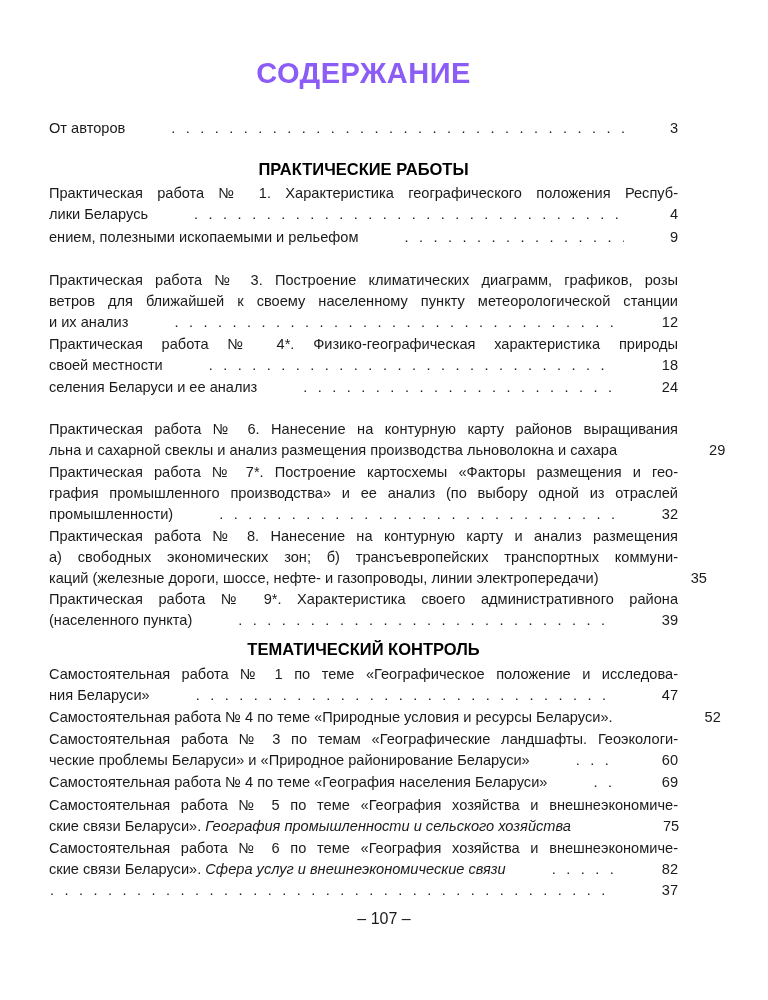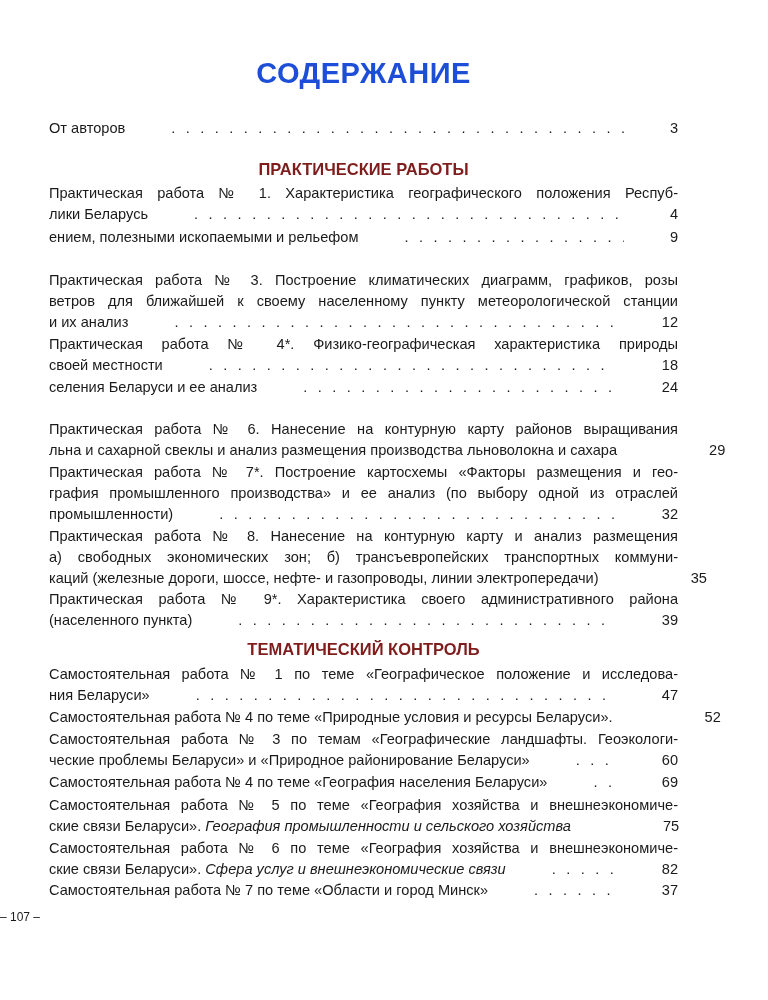--- a/index.html
+++ b/index.html
@@ -1,31 +1,31 @@
 <!DOCTYPE html>
 <html><head>
 <meta charset="utf-8">
 <style>
   html, body { margin: 0; padding: 0; background: #ffffff; }
   body { width: 768px; height: 1000px; position: relative; overflow: hidden;
          font-family: "Liberation Sans", sans-serif; color: #1a1a1a; }
   .page { position: absolute; left: 49px; top: 0; width: 629px; }
   .title { position: absolute; top: 57px; left: 0; width: 629px; text-align: center;
-           font-weight: bold; font-size: 29px; letter-spacing: 0.5px; color: #1d4ed8; }
+           font-weight: bold; font-size: 29px; letter-spacing: 0.5px; color: #8b5cf6; }
   .section { position: absolute; left: 0; width: 629px; text-align: center;
-             font-weight: bold; font-size: 16.5px; color: #7f1d1d; }
+             font-weight: bold; font-size: 16.5px; color: #000000; }
   .entry { position: absolute; left: 0; width: 629px; font-size: 14.6px; line-height: 21px; }
   .line { display: block; white-space: nowrap; }
   .justify { text-align: justify; text-align-last: justify; white-space: normal; }
   .last { display: flex; align-items: flex-end; white-space: nowrap; gap: 45px; }
   .last .txt { flex: 0 0 auto; }
   .last .dots { flex: 1 1 auto; overflow: hidden; white-space: nowrap; margin: 0 1px; letter-spacing: 3.2px; }
   .last .pg { flex: 0 0 auto; }
   .it { font-style: italic; }
-  .footer { position: absolute; top: 910px; left: 0; width: 768px; text-align: left; font-size: 12px; }
+  .footer { position: absolute; top: 910px; left: 0; width: 768px; text-align: center; font-size: 16px; }
 </style>
 </head>
 <body>
 
 <div class="page">
   <div class="title">СОДЕРЖАНИЕ</div>
 
   <div class="entry" style="top:118px">
     <div class="last">
       <span class="txt">От авторов</span>
@@ -167,20 +167,19 @@
     <span class="line justify">Самостоятельная работа № 6 по теме «География хозяйства и внешнеэкономиче-</span>
     <div class="last">
         <span class="txt"><span>ские связи Беларуси».</span> <span class="it">Сфера услуг и внешнеэкономические связи</span></span>
         <span class="dots">. . . . . . . . . . . . . . . . . . . . . . . . . . . . . . . . . . . . . . . . . . . . . . . . . . . . . . . . . . . . . . . . . . . . . . . . . . . . . . . . . .</span>
         <span class="pg">82</span>
       </div>
   </div>
 
   <div class="entry" style="top:880px">
     <div class="last">
-        <span class="txt">Самостоятельная работа № 7 по теме «Области и город Минск»</span>
         <span class="dots">. . . . . . . . . . . . . . . . . . . . . . . . . . . . . . . . . . . . . . . . . . . . . . . . . . . . . . . . . . . . . . . . . . . . . . . . . . . . . . . . . .</span>
         <span class="pg">37</span>
       </div>
   </div>
 </div>
 
 <div class="footer">– 107 –</div>
 
 </body></html>

